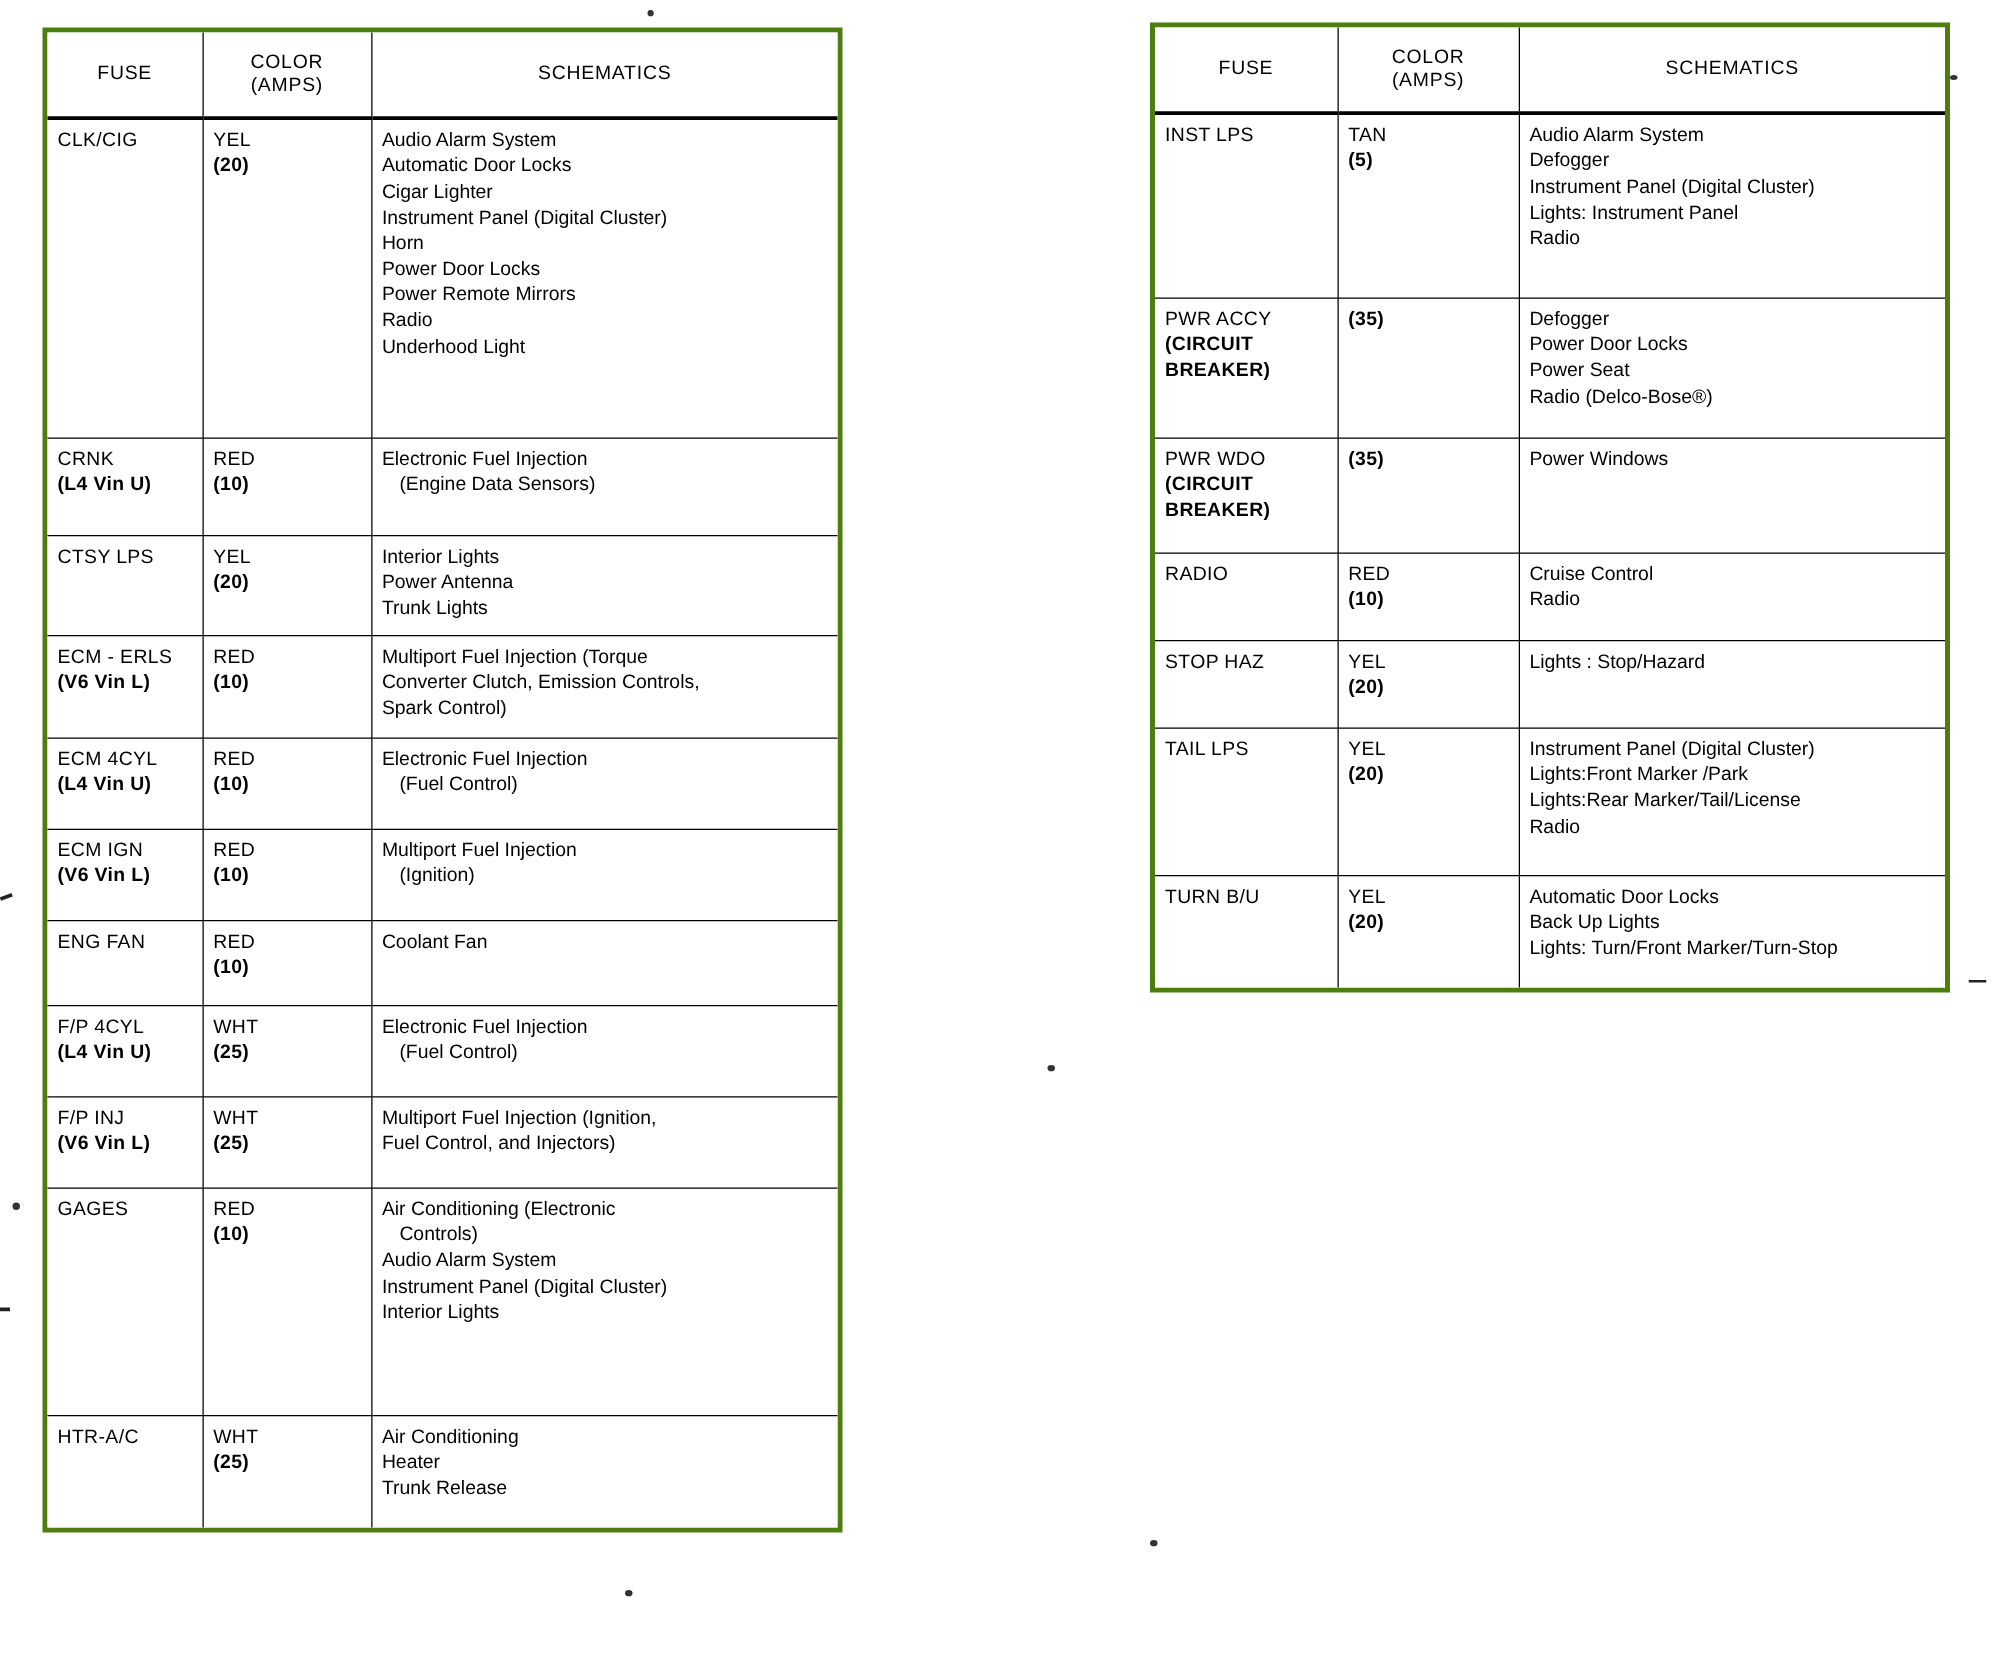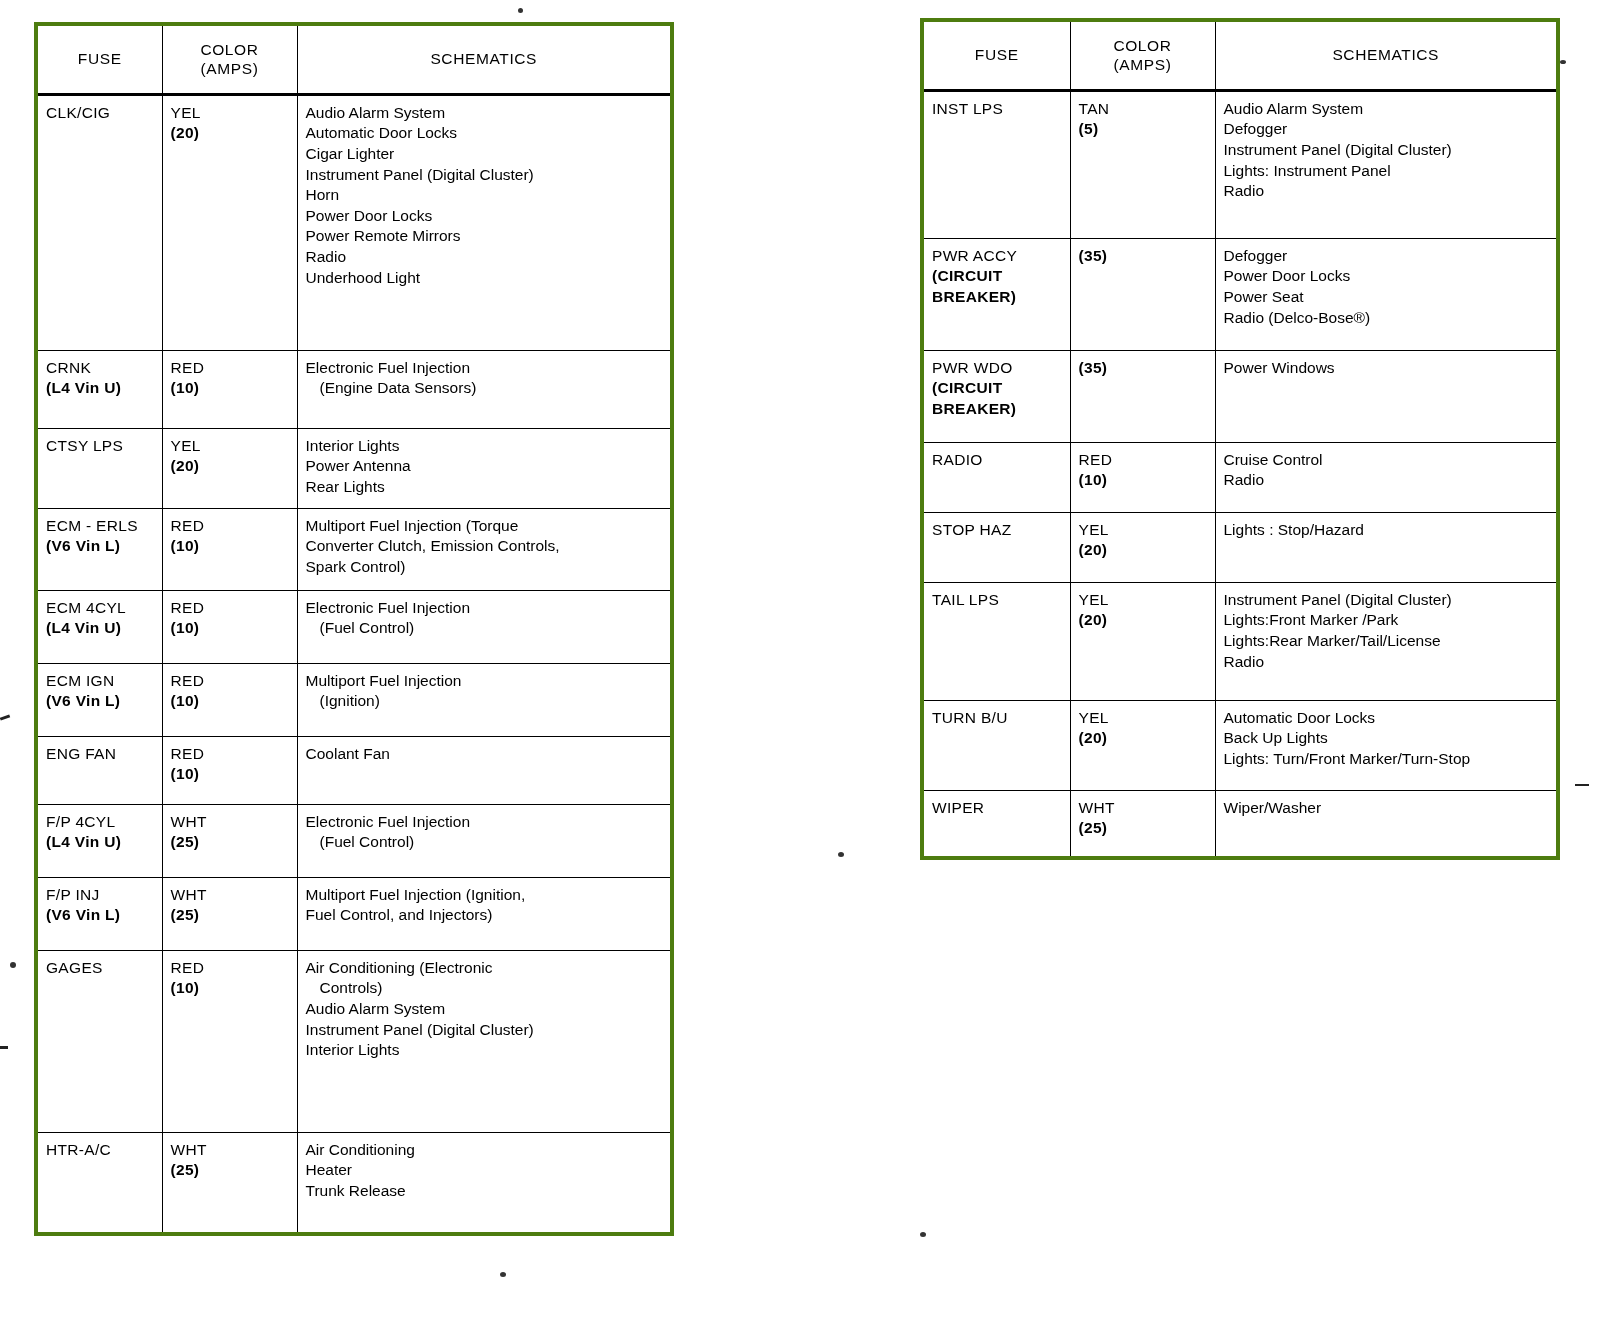--- a/index.html
+++ b/index.html
@@ -162,21 +162,21 @@
             <td class="c-fuse">
               <div>CTSY LPS</div>
             </td>
             <td class="c-color">
               <div>YEL</div>
               <div class="amps">(20)</div>
             </td>
             <td class="c-schem">
               <div>Interior Lights</div>
               <div>Power Antenna</div>
-              <div>Rear Lights</div>
+              <div>Trunk Lights</div>
             </td>
           </tr>
           <tr style="height: 82px;">
             <td class="c-fuse">
               <div>ECM - ERLS</div>
               <div class="sub">(V6 Vin L)</div>
             </td>
             <td class="c-color">
               <div>RED</div>
               <div class="amps">(10)</div>
@@ -264,21 +264,21 @@
               <div class="amps">(10)</div>
             </td>
             <td class="c-schem">
               <div>Air Conditioning (Electronic</div>
               <div class="indent">Controls)</div>
               <div>Audio Alarm System</div>
               <div>Instrument Panel (Digital Cluster)</div>
               <div>Interior Lights</div>
             </td>
           </tr>
-          <tr style="height: 100px;">
+          <tr style="height: 90px;">
             <td class="c-fuse">
               <div>HTR-A/C</div>
             </td>
             <td class="c-color">
               <div>WHT</div>
               <div class="amps">(25)</div>
             </td>
             <td class="c-schem">
               <div>Air Conditioning</div>
               <div>Heater</div>
@@ -399,29 +399,17 @@
             <td class="c-color">
               <div>YEL</div>
               <div class="amps">(20)</div>
             </td>
             <td class="c-schem">
               <div>Automatic Door Locks</div>
               <div>Back Up Lights</div>
               <div>Lights: Turn/Front Marker/Turn-Stop</div>
             </td>
           </tr>
-          <tr style="height: 66px;">
-            <td class="c-fuse">
-              <div>WIPER</div>
-            </td>
-            <td class="c-color">
-              <div>WHT</div>
-              <div class="amps">(25)</div>
-            </td>
-            <td class="c-schem">
-              <div>Wiper/Washer</div>
-            </td>
-          </tr>
         </tbody>
     </table>
   </div>
 
 </div>
 
 </body></html>

